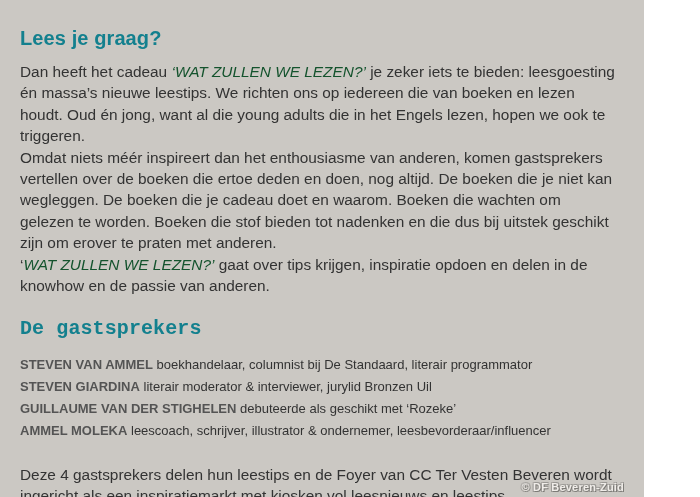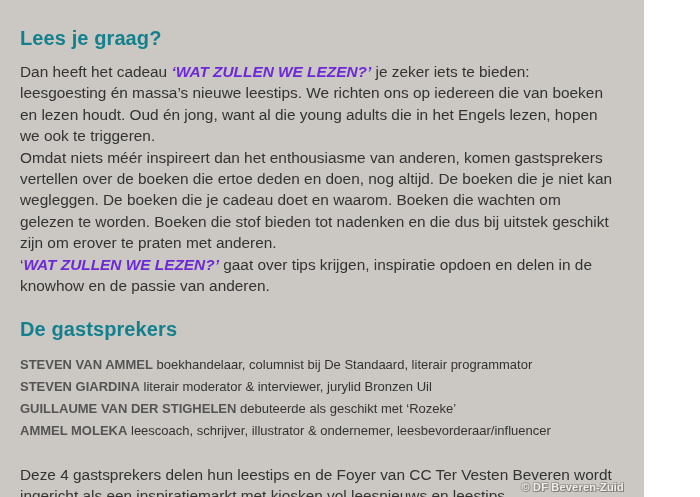--- a/index.html
+++ b/index.html
@@ -19,30 +19,31 @@
     color: #13808e;
     font-size: 20px;
     line-height: 24px;
     font-weight: 700;
     margin: 0 0 11px 0;
     letter-spacing: 0.1px;
   }
   h2.section-heading {
     margin-top: 21px;
     margin-bottom: 13px;
+    font-family: Liberation Mono, monospace;
   }
   p.body {
     margin: 0;
     font-size: 15.4px;
     line-height: 21.4px;
     color: #333333;
   }
   .event {
-    color: #6d28d9;
-    font-weight: 700;
+    color: #14532d;
+    font-weight: 400;
     font-style: italic;
   }
   .speakers { margin: 0; }
   p.speaker {
     margin: 0;
     font-size: 13px;
     line-height: 21.8px;
     color: #333333;
   }
   .speaker-name {

